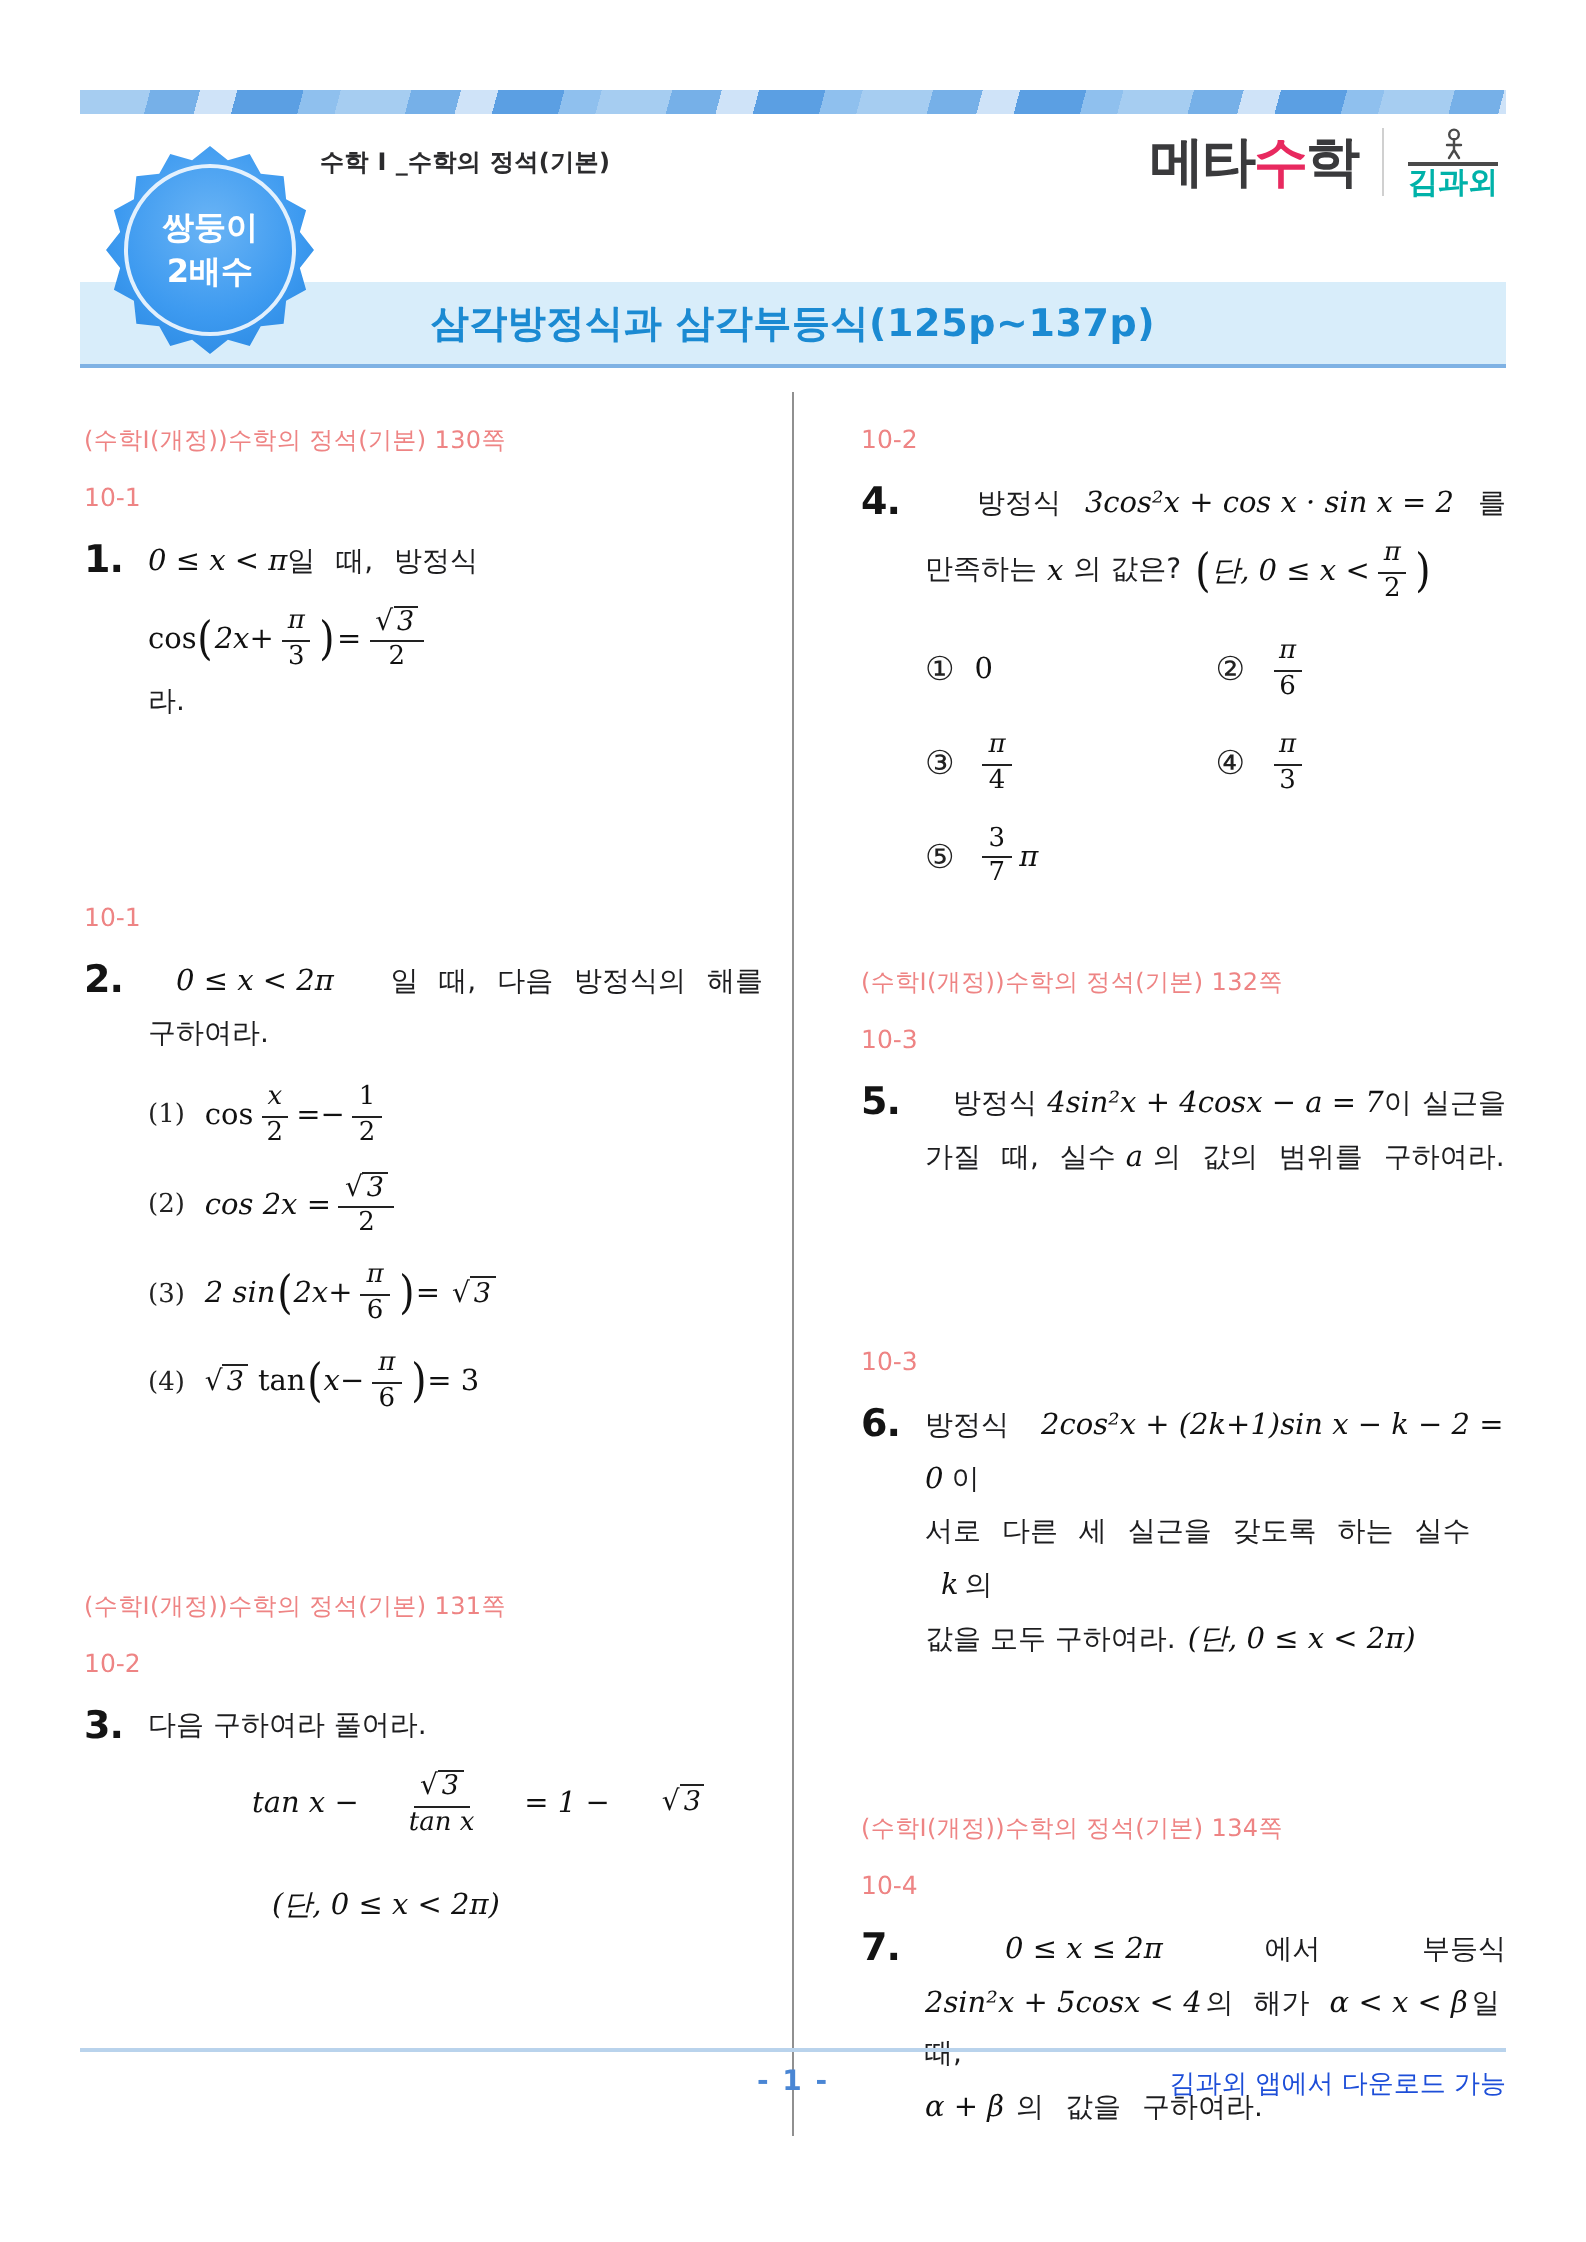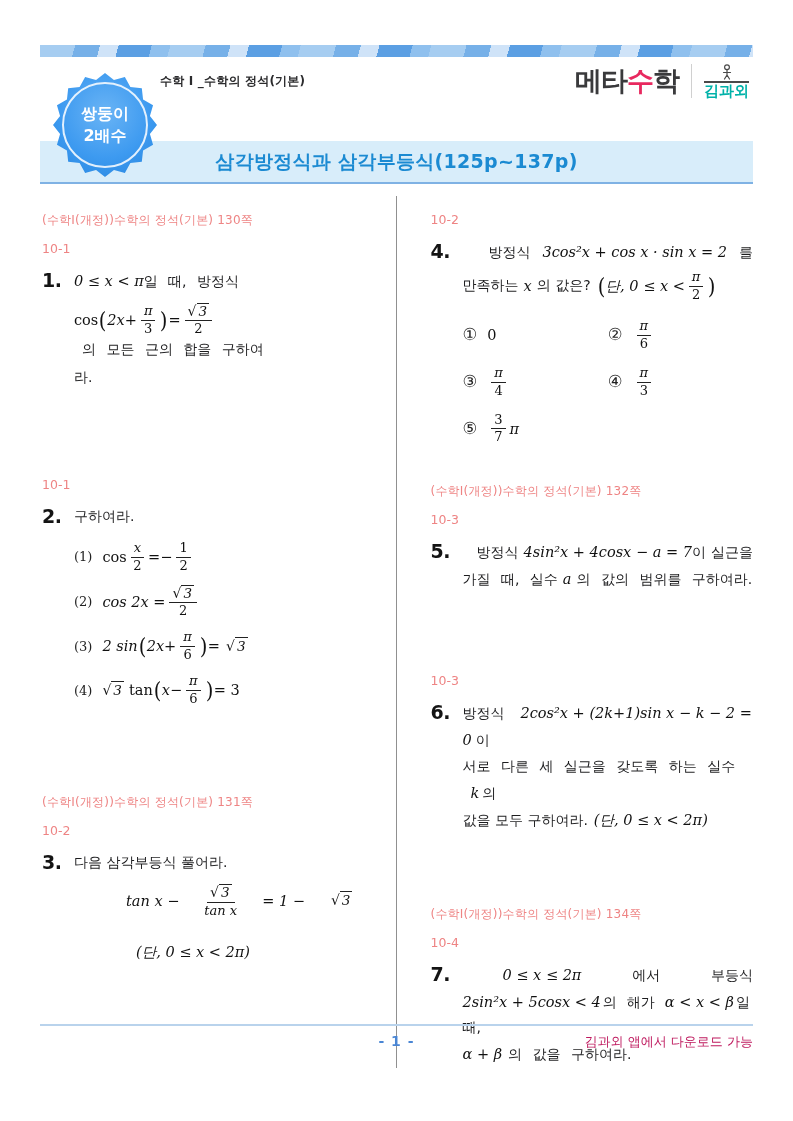--- a/index.html
+++ b/index.html
@@ -92,21 +92,21 @@
   .option { display:flex; align-items:center; }
   .omark { font-family:"DejaVu Serif",serif; font-size:16.5px; color:#222; margin-right:10px; }
 
   .mt-l1 { margin-top:16px; } .mt-l2 { margin-top:86px; } .mt-l3 { margin-top:76px; }
   .mt-r1 { margin-top:16px; } .mt-r2 { margin-top:38px; } .mt-r3 { margin-top:80px; } .mt-r4 { margin-top:72px; }
 
   
   .footer { position:absolute; left:40px; top:1024px; width:713px; }
   .footer-line { border-top:2px solid #b9d3ec; }
   .page-num { text-align:center; margin-top:7px; color:#4a86d4; font-weight:bold; font-size:14px; letter-spacing:1px; }
-  .footer-note { position:absolute; right:0; top:9px; font-size:13px; color:#be185d; }
+  .footer-note { position:absolute; right:0; top:9px; font-size:13px; color:#1d4ed8; }
 </style>
 </head>
 <body>
 
 <div class="page">
   <div class="content">
 
     <div class="strip"></div>
 
     <div class="header-row">
@@ -155,32 +155,35 @@
                   </span>
                   <span class="bparen">)</span>
                   <span class="mu">=</span>
                   <span class="frac">
                     <span class="num">
                       <span class="radical">√</span>
                       <span class="radicand">3</span>
                     </span>
                     <span class="den mu">2</span>
                   </span>
-                <span class="k kw" style="margin-left:8px">의 모든 근의 합을 구하여</span>
               </div>
               <div><span class="k">라.</span></div>
             </div>
           </div>
         </div>
 
         <div class="problem mt-l2">
           <div class="code">10-1</div>
           <div class="pbody">
             <span class="pnum">2.</span>
             <div class="ptext">
+              <div class="spread">
+                  <span class="m" style="margin-left:14px">0 ≤ x &lt; 2π</span>
+                  <span class="k kw">일 때, 다음 방정식의 해를</span>
+                </div>
               <div><span class="k">구하여라.</span></div>
               <div class="items">
                 <div class="item">
                   <span class="ilabel">(1)</span>
                   <span class="mu">cos</span>
                     <span class="frac">
                       <span class="num m">x</span>
                       <span class="den mu">2</span>
                     </span>
                     <span class="mu">=−</span>
@@ -230,21 +233,21 @@
             </div>
           </div>
         </div>
 
         <div class="problem mt-l3">
           <div class="src">(수학I(개정))수학의 정석(기본) 131쪽</div>
           <div class="code">10-2</div>
           <div class="pbody">
             <span class="pnum">3.</span>
             <div class="ptext">
-              <div><span class="k">다음 삼각부등식 풀어라.</span></div>
+              <div><span class="k">다음 구하여라 풀어라.</span></div>
               <div class="eqline indent40">
                 <span class="m">tan x −</span>
                   <span class="frac">
                     <span class="num">
                       <span class="radical">√</span>
                       <span class="radicand">3</span>
                     </span>
                     <span class="den m">tan x</span>
                   </span>
                   <span class="m">= 1 −</span>

